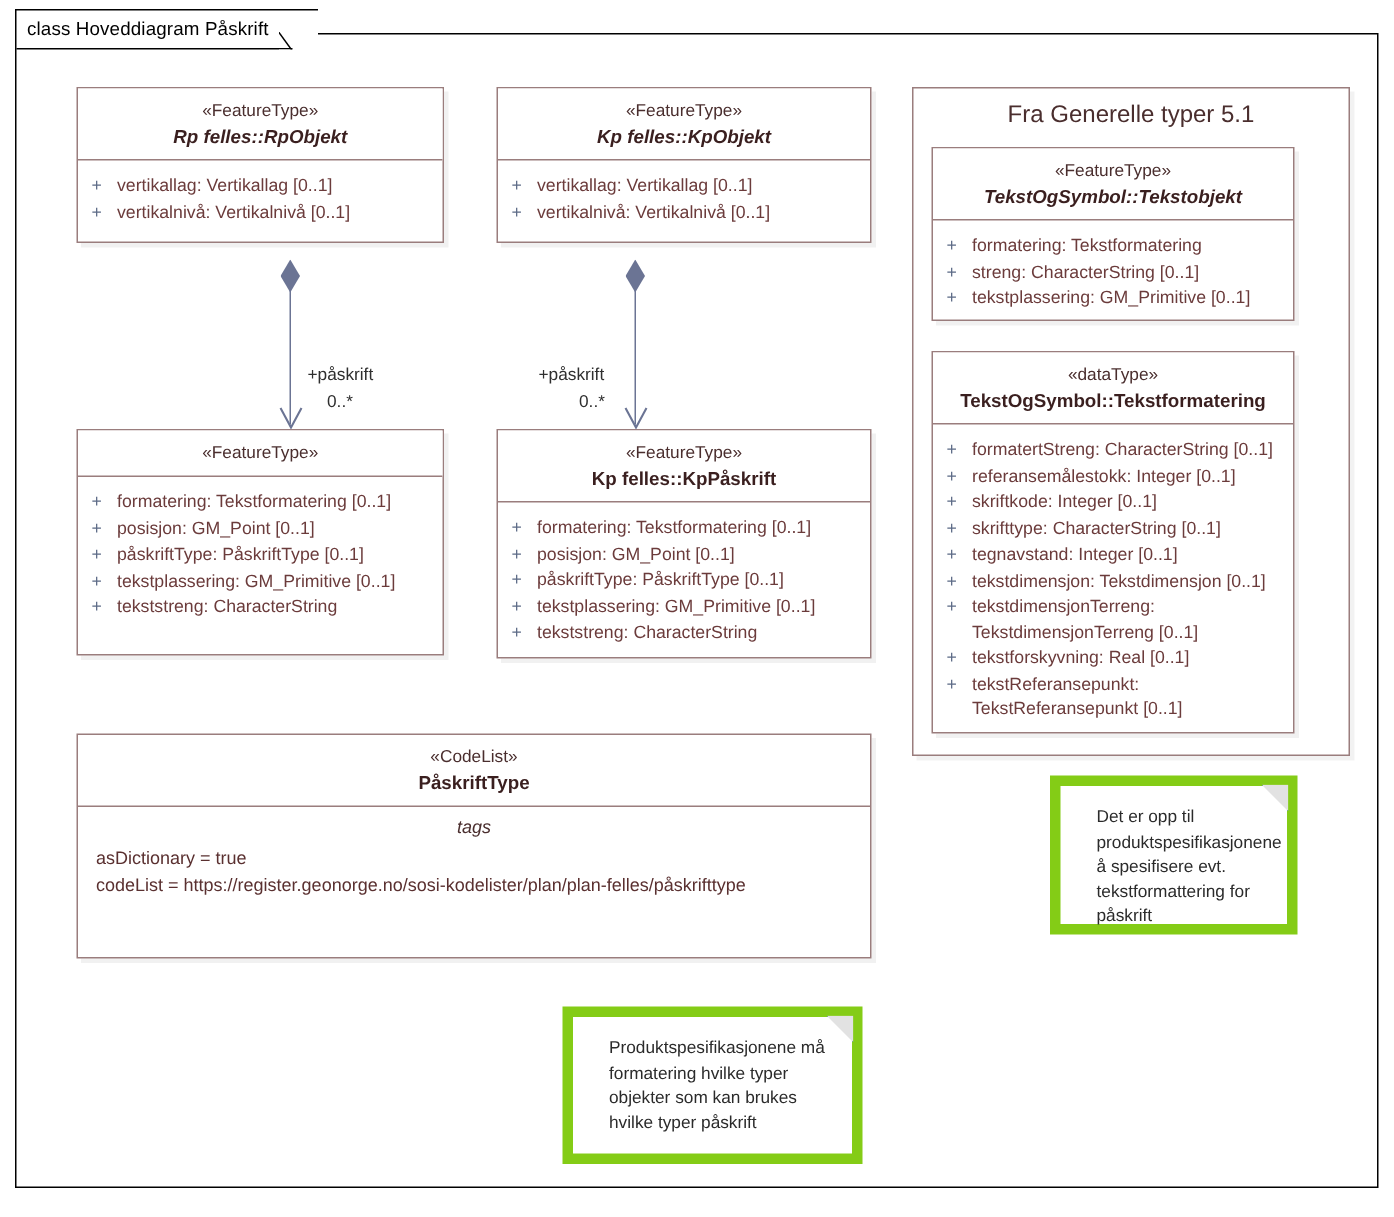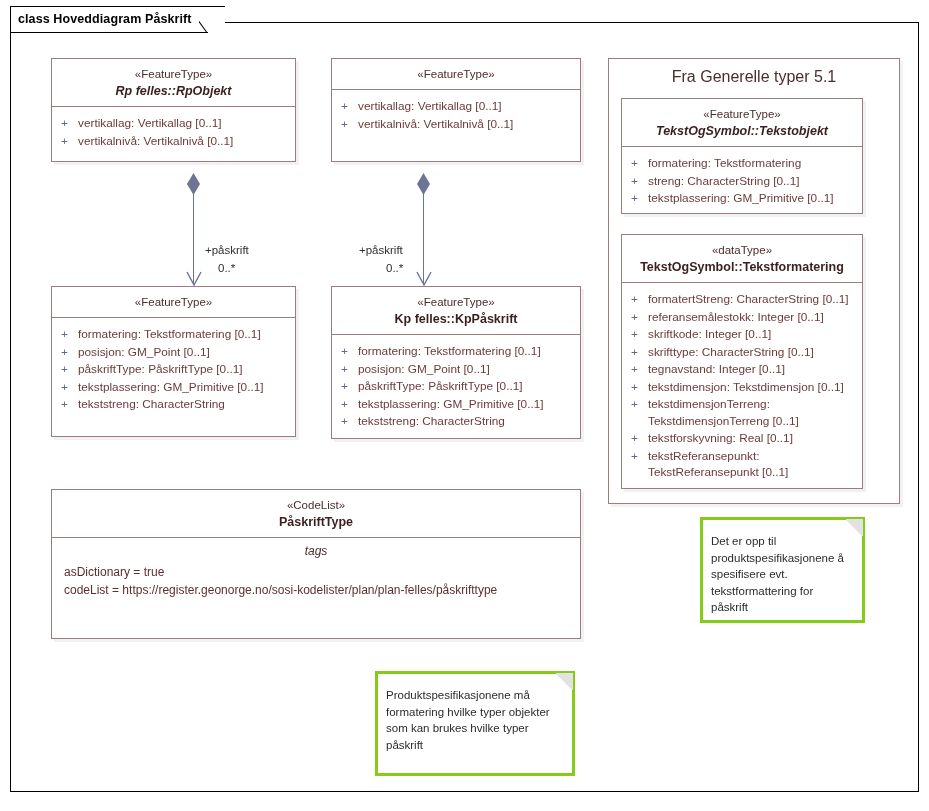--- a/index.html
+++ b/index.html
@@ -34,21 +34,21 @@
     display:flex;align-items:center;
   }
   #title-tab .tab-body{
     height:26px;
     box-sizing:border-box;
     border-bottom:1.5px solid #000;
     display:flex;align-items:center;
     padding:0 7px 0 7px;
   }
   #title-tab .tab-text{
-    font-size:12.5px;font-weight:bold;color:#000;
+    font-size:12.5px;font-weight:normal;color:#000;
     white-space:nowrap;letter-spacing:.1px;
   }
   #title-tab .tab-slant{
     width:26px;height:26px;position:relative;overflow:hidden;
   }
   #title-tab .tab-slant:before{
     content:"";position:absolute;left:-12px;top:-1px;
     width:38px;height:38px;
     border-left:1.5px solid #000;
     transform:rotate(-36deg);
@@ -115,23 +115,23 @@
   #pkg .pkg-title{
     text-align:center;font-size:16px;color:#4a2e2e;
     padding-top:9px;
   }
 
   
   .note{
     position:absolute;
     box-sizing:border-box;
     background:#ffffff;
-    border:3px solid #84cc16;
+    border:7px solid #84cc16;
     font-size:11.5px;line-height:16.5px;color:#2b2b2b;
-    padding:13px 10px 8px 8px;
+    padding:13px 10px 8px 24px;
   }
   .note .fold{
     position:absolute;right:-1px;top:-1px;
     width:17px;height:17px;
     background:#e2e2e2;
     border-left:1px solid #4d7e9b;
     border-bottom:1px solid #4d7e9b;
     clip-path:polygon(0 0,100% 100%,100% 0);
   }
   .note p{margin:0;}
@@ -200,20 +200,21 @@
       <div class="attr">
         <span class="vis">+</span>
         <span class="sig">vertikalnivå: Vertikalnivå [0..1]</span>
       </div>
     </div>
   </div>
 
   <div class="umlbox" style="left:331px;top:58px;width:250px;height:104px;">
     <div class="hdr">
       <div class="stereo">«FeatureType»</div>
+      <div class="cname italic">Kp felles::KpObjekt</div>
     </div>
     <div class="attrs">
       <div class="attr">
         <span class="vis">+</span>
         <span class="sig">vertikallag: Vertikallag [0..1]</span>
       </div>
       <div class="attr">
         <span class="vis">+</span>
         <span class="sig">vertikalnivå: Vertikalnivå [0..1]</span>
       </div>

